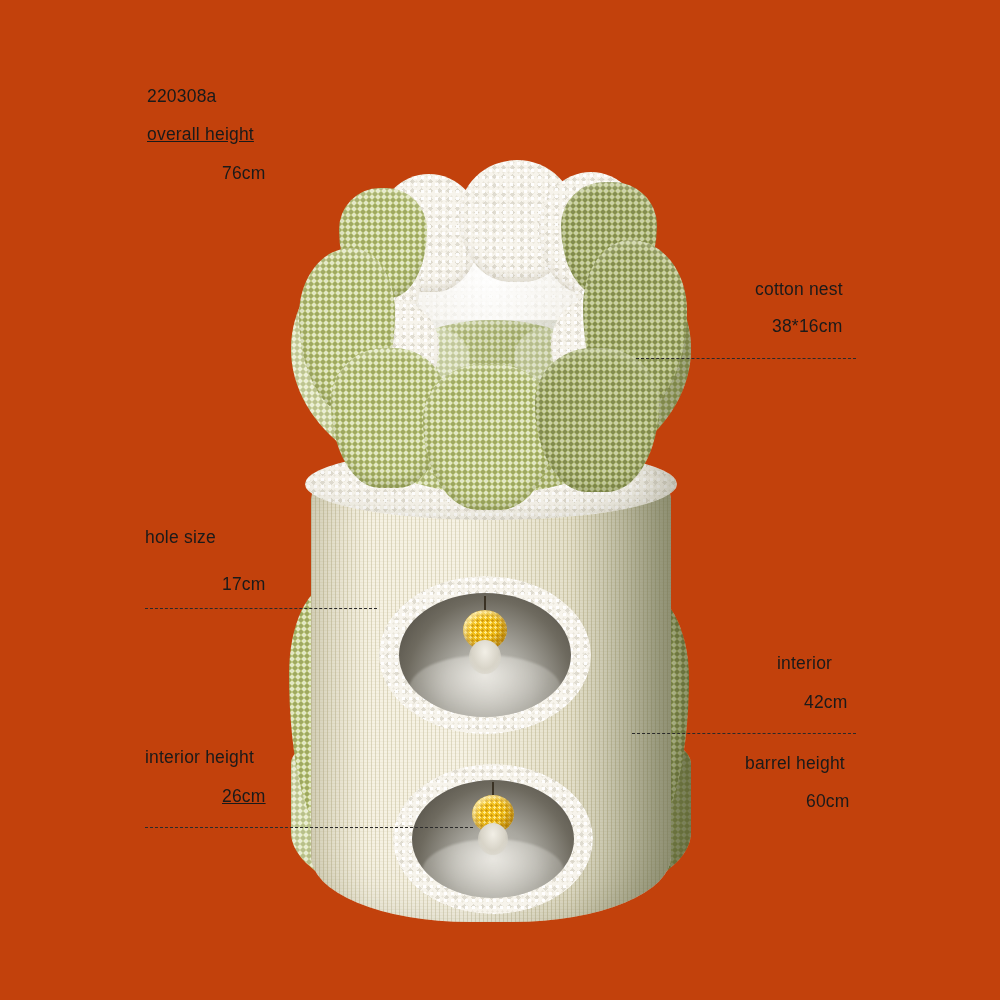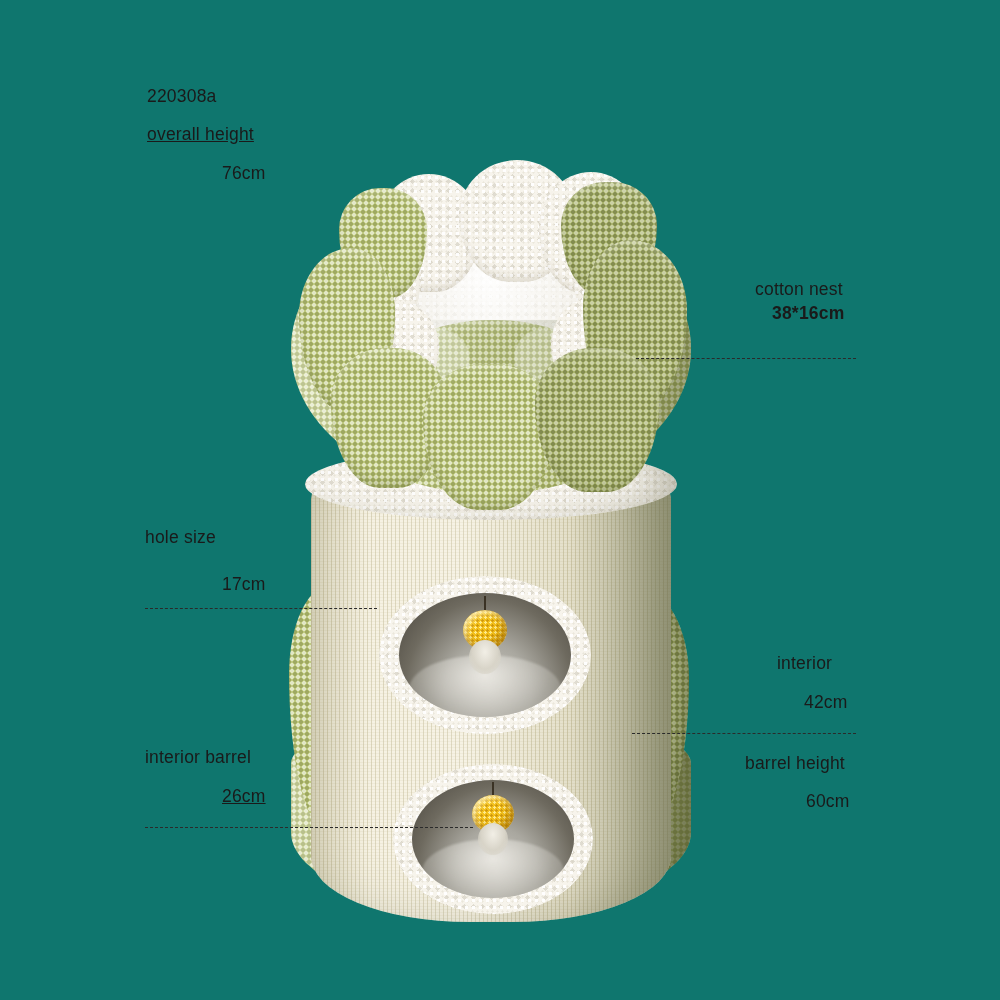--- a/index.html
+++ b/index.html
@@ -13,21 +13,21 @@
     height: 1000px;
     overflow: hidden;
     font-family: "Liberation Sans", sans-serif;
     color: #1c1c1c;
     position: relative;
   }
   #stage {
     position: relative;
     width: 1000px;
     height: 1000px;
-    background: #0f766e;
+    background: #c2410c;
   }
 
   
   .anno {
     position: absolute;
     font-size: 17.5px;
     letter-spacing: .2px;
     color: #1a1a1a;
     white-space: nowrap;
     line-height: 1;
@@ -316,27 +316,27 @@
   <div class="leader" style="left:632px;top:733px;width:224px;"></div>
 
   <div class="leader" style="left:145px;top:827px;width:328px;"></div>
 
   <div class="anno" style="left:147px;top:88px;">220308a</div>
 
   <div class="anno" style="left:147px;top:126px;text-decoration:underline;">overall height</div>
   <div class="anno" style="left:222px;top:165px;">76cm</div>
 
   <div class="anno" style="left:755px;top:281px;text-align:center;">cotton nest</div>
-  <div class="anno" style="left:772px;top:305px;font-weight:bold;">38*16cm</div>
+  <div class="anno" style="left:772px;top:318px;">38*16cm</div>
 
   <div class="anno" style="left:145px;top:529px;">hole size</div>
   <div class="anno" style="left:222px;top:576px;">17cm</div>
 
   <div class="anno" style="left:777px;top:655px;">interior</div>
   <div class="anno" style="left:804px;top:694px;">42cm</div>
 
-  <div class="anno" style="left:145px;top:749px;">interior barrel</div>
+  <div class="anno" style="left:145px;top:749px;">interior height</div>
   <div class="anno" style="left:222px;top:788px;text-decoration:underline;">26cm</div>
 
   <div class="anno" style="left:745px;top:755px;">barrel height</div>
   <div class="anno" style="left:806px;top:793px;">60cm</div>
 
 </div>
 
 </body></html>

